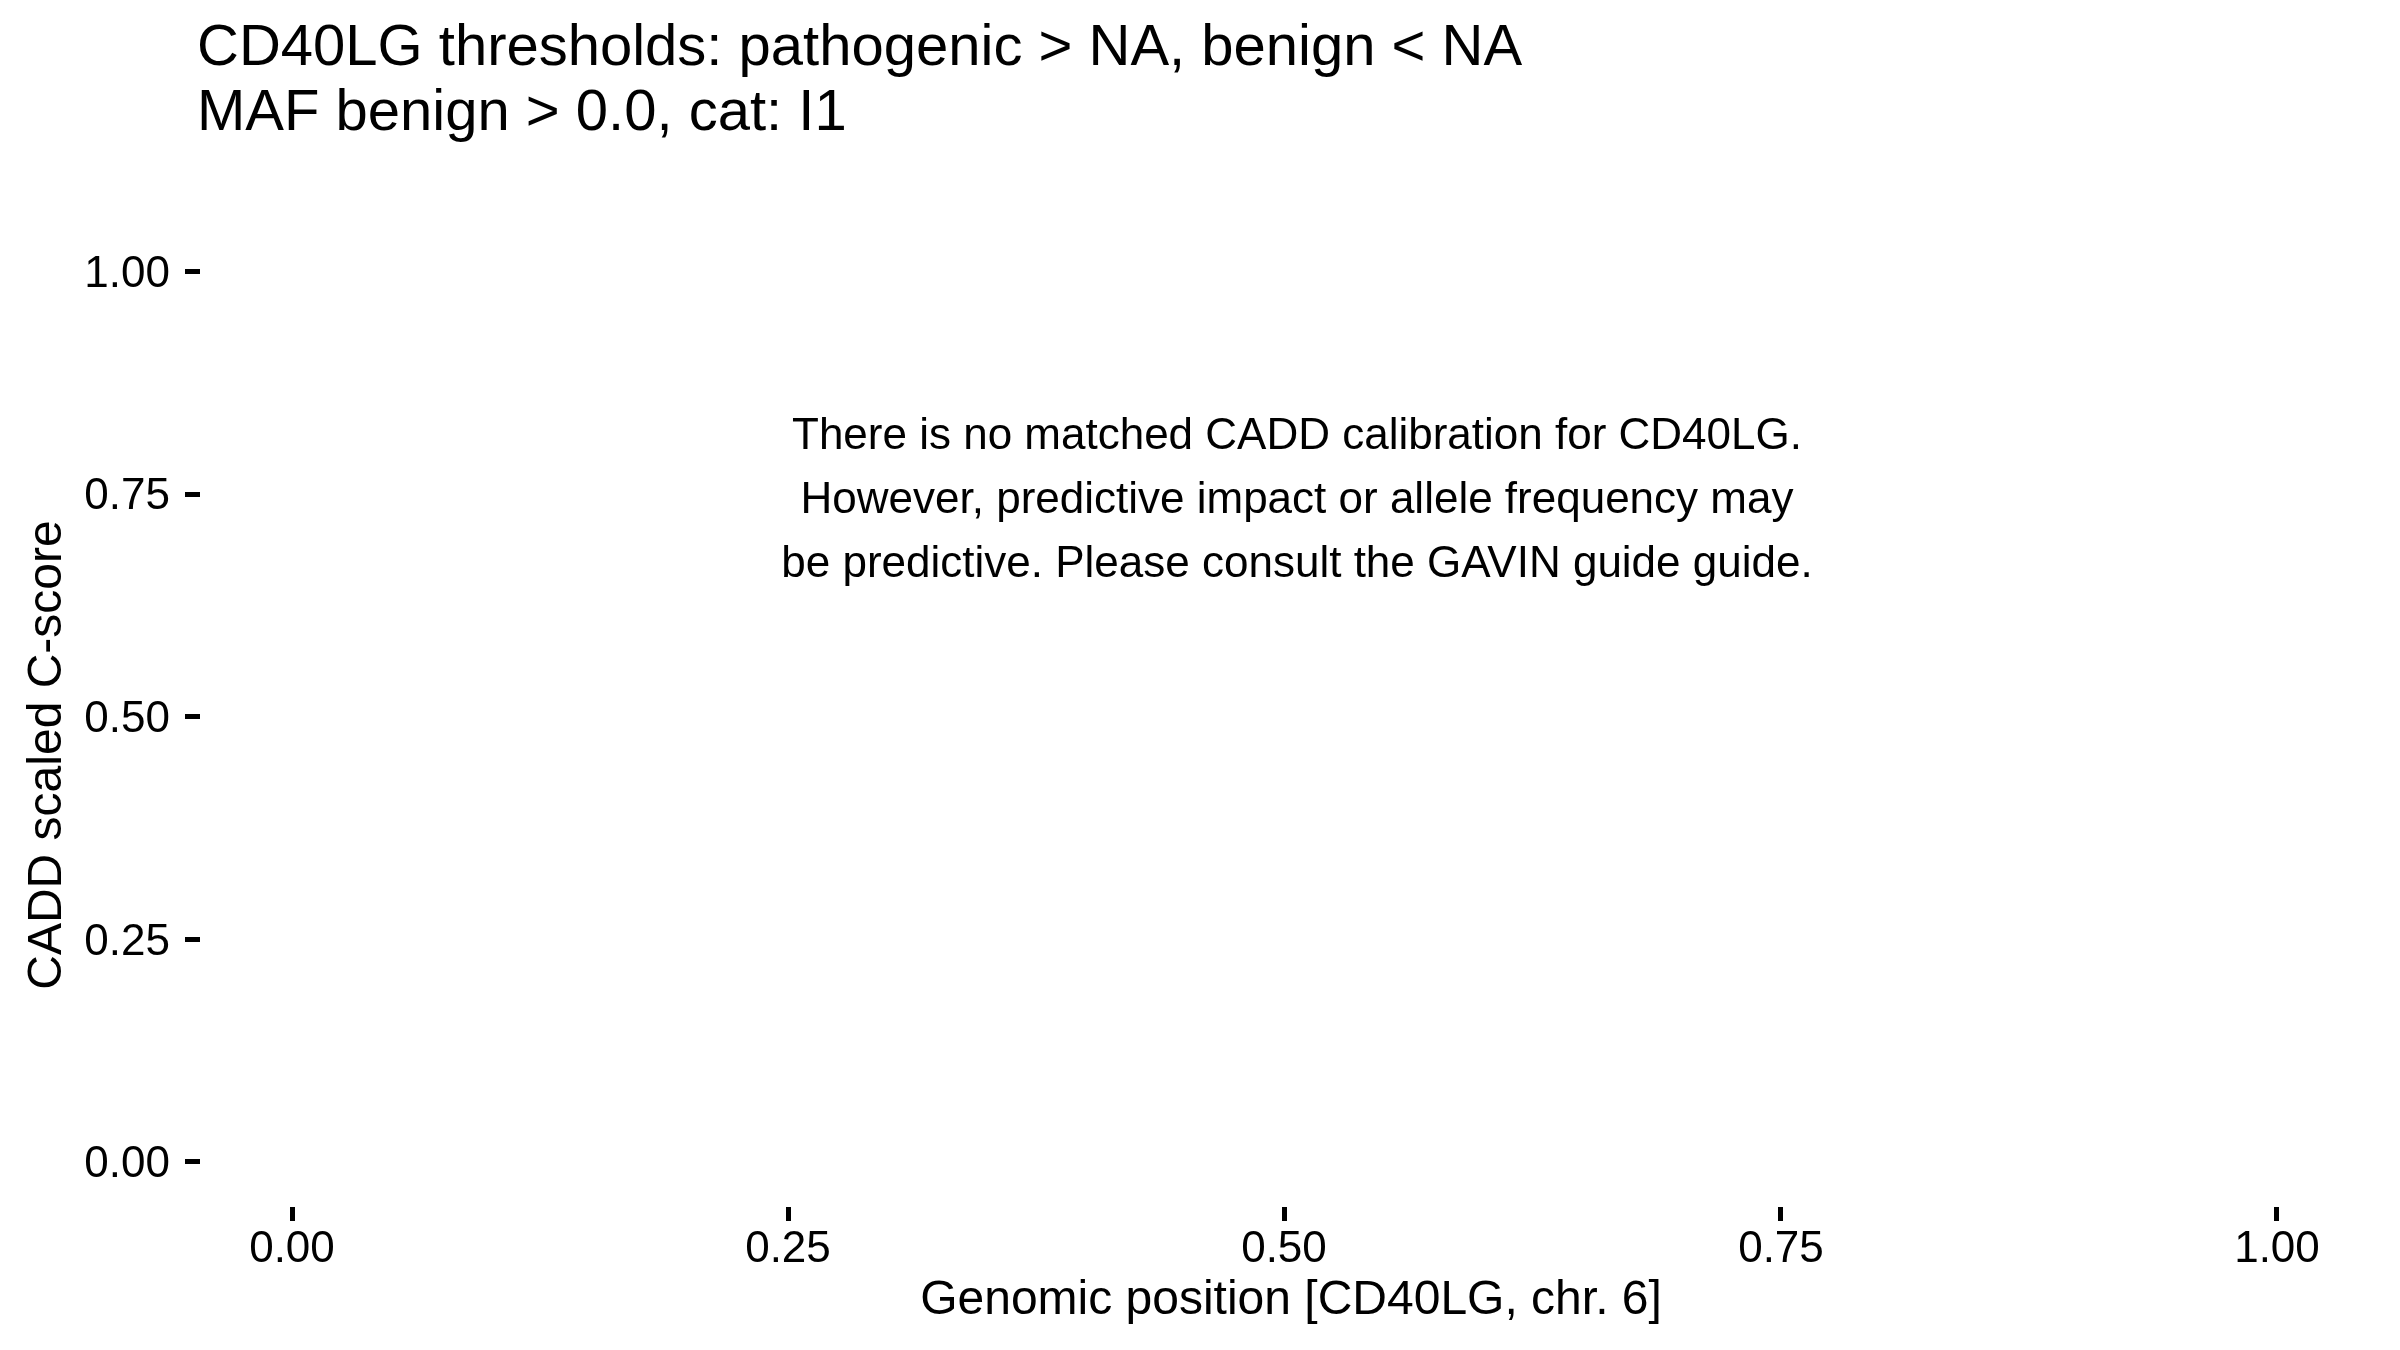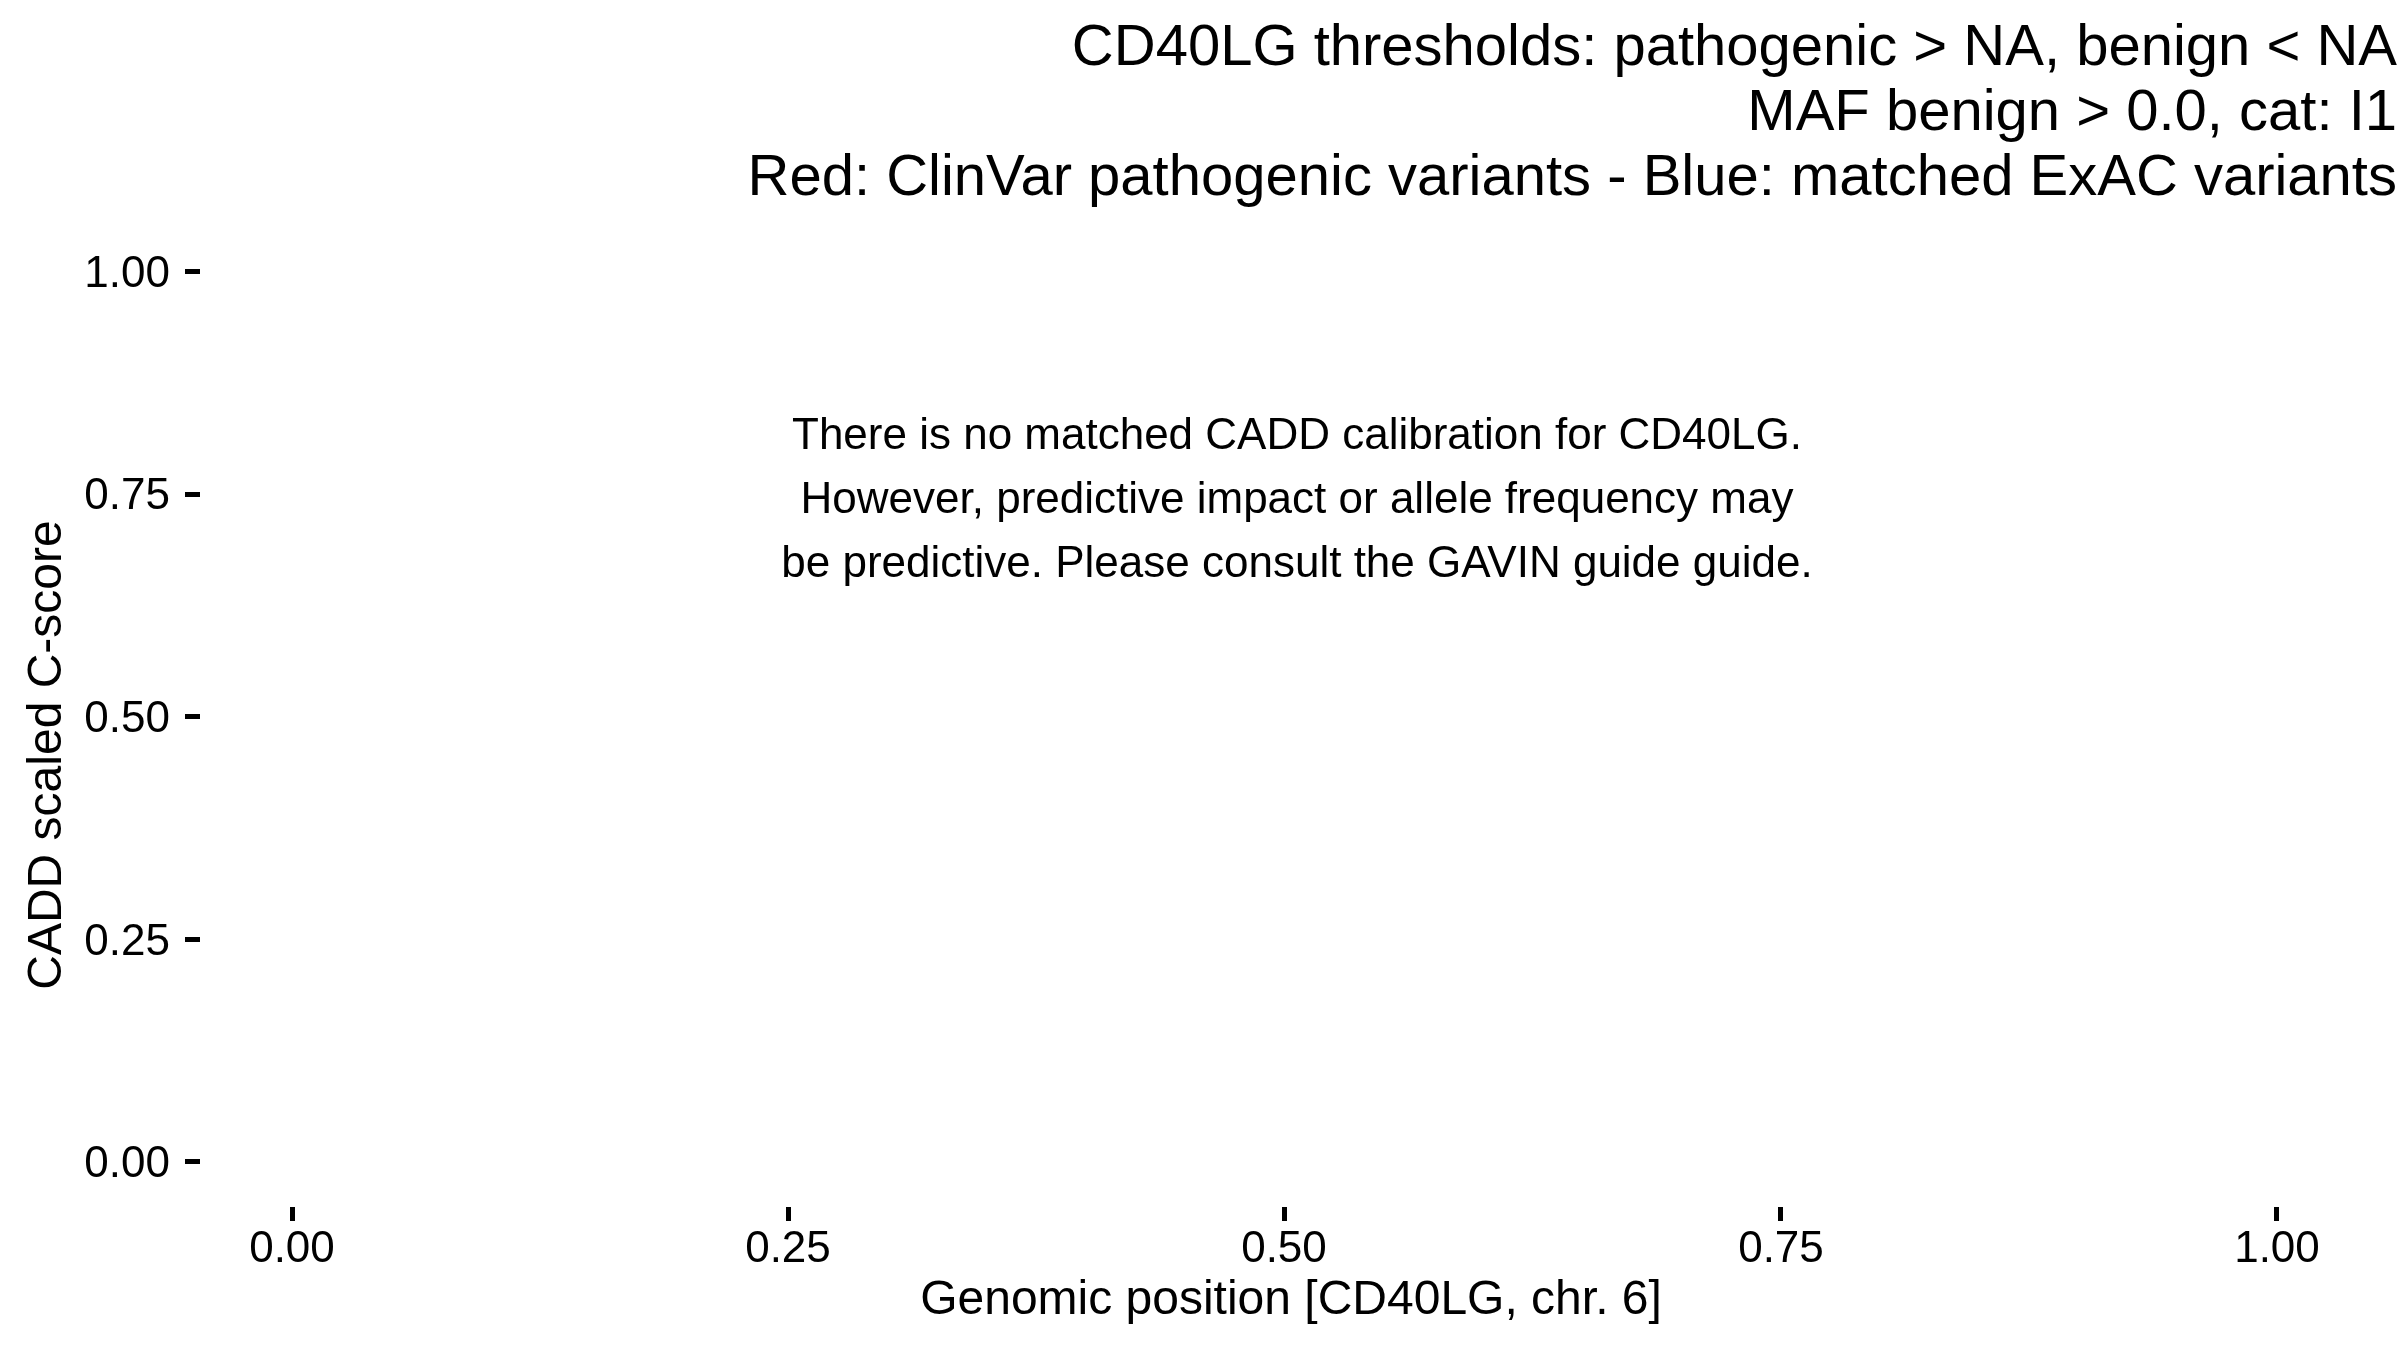--- a/index.html
+++ b/index.html
@@ -14,21 +14,21 @@
     background: #ffffff;
     font-family: "Liberation Sans", sans-serif;
     color: #000000;
     overflow: hidden;
   }
   .title-block {
     position: absolute;
     left: 197px;
     top: 12px;
     width: 2200px;
-    text-align: right;
+    text-align: left;
     font-size: 58px;
     line-height: 65px;
     font-weight: 400;
     color: #000000;
   }
   .annotation-block {
     position: absolute;
     left: 297px;
     top: 402px;
     width: 2000px;
@@ -95,21 +95,20 @@
   }
 </style>
 </head>
 <body>
 
 <div class="canvas">
 
   <div class="title-block">
     <div>CD40LG thresholds: pathogenic &gt; NA, benign &lt; NA</div>
     <div>MAF benign &gt; 0.0, cat: I1</div>
-    <div>Red: ClinVar pathogenic variants - Blue: matched ExAC variants</div>
   </div>
 
   <div class="annotation-block">
     <div>There is no matched CADD calibration for CD40LG.</div>
     <div>However, predictive impact or allele frequency may</div>
     <div>be predictive. Please consult the GAVIN guide guide.</div>
   </div>
 
   <div class="y-axis-title">CADD scaled C-score</div>
 

